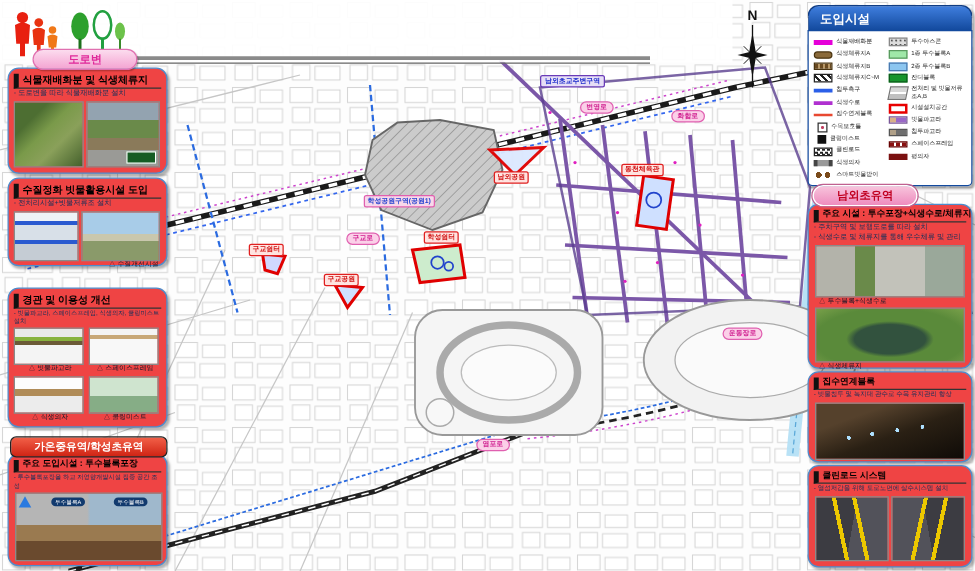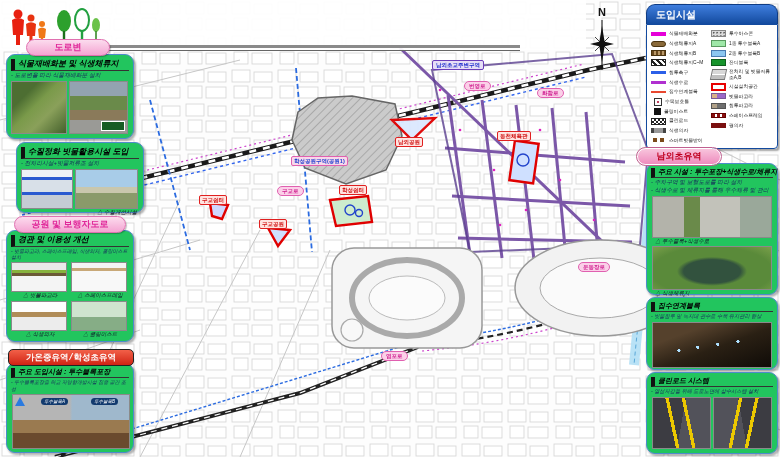--- a/index.html
+++ b/index.html
@@ -9,22 +9,22 @@
 
   
   .header-bg{position:absolute;left:0;top:0;width:586px;height:50px;background:rgba(255,255,255,.92);z-index:2;}
   .title{position:absolute;left:104px;top:7px;z-index:3;font-size:25px;font-weight:bold;font-style:italic;
          color:#e30016;letter-spacing:1px;white-space:nowrap;}
   .title-rule{position:absolute;left:28px;top:45px;width:492px;height:2px;z-index:3;
               border-top:3px solid #8a8a8a;border-bottom:1px solid #666;}
   .hicons{position:absolute;left:8px;top:5px;z-index:3;}
 
   
-  .panel{position:absolute;background:#22c55e;border:1.5px solid #4e8ccc;border-radius:9px;
-         box-shadow:1.5px 2px 2px rgba(0,0,0,.3);padding:4px 4px 3px;z-index:4;box-sizing:border-box;font-style:italic;}
+  .panel{position:absolute;background:#ef4444;border:1.5px solid #4e8ccc;border-radius:9px;
+         box-shadow:1.5px 2px 2px rgba(0,0,0,.3);padding:4px 4px 3px;z-index:4;box-sizing:border-box;}
   .ptitle{font-size:8px;font-weight:bold;color:#000;border-left:4px solid #111;border-bottom:1px solid #333;
           padding:0 0 1px 3px;margin-bottom:1px;line-height:1.2;white-space:nowrap;}
   .ptitle.small{font-size:7px;}
   .psub{font-size:5.8px;color:#15305a;line-height:1.25;margin-bottom:2px;}
   .cap{font-size:5.5px;color:#101828;text-align:center;line-height:1.3;}
   .cap.right{text-align:right;padding-right:2px;}
   .prow{display:flex;gap:2px;}
   .ph{border:1px solid #8a8a8a;flex:none;position:relative;box-sizing:border-box;}
 
   
@@ -268,31 +268,30 @@
     <div class="ptitle">식물재배화분 및 식생체류지</div>
     <div class="psub">- 도로변을 따라 식물재배화분 설치</div>
     <div class="prow">
       <div class="ph f-planter" style="width:56px;height:53px;"></div>
       <div class="ph f-roadside" style="width:59px;height:53px;">
         <div class="chip-green"></div>
       </div>
     </div>
   </div>
 
-  <div class="panel" style="left:16px;top:142px;width:128px;height:71px;">
+  <div class="panel" style="left:6px;top:142px;width:128px;height:71px;">
     <div class="ptitle">수질정화 빗물활용시설 도입</div>
     <div class="psub">- 전처리시설+빗물저류조 설치</div>
     <div class="prow">
       <div class="ph f-waterfac" style="width:52px;height:40px;"></div>
       <div class="ph f-sky" style="width:63px;height:40px;"></div>
     </div>
     <div class="cap right">△ 수질개선시설</div>
   </div>
 
-  <div class="pill pill-pink" style="left:14px;top:216px;width:112px;">공원 및 보행자도로</div>
 
   <div class="panel" style="left:6px;top:230px;width:128px;height:112px;">
     <div class="ptitle">경관 및 이용성 개선</div>
     <div class="psub" style="font-size:5px;">- 빗물파고라, 스페이스프레임, 식생의자, 쿨링미스트 설치</div>
     <div class="prow">
       <div style="width:58px;">
         <div class="ph f-perg1" style="width:56px;height:30px;"></div>
         <div class="cap">△ 빗물파고라</div>
       </div>
       <div style="width:58px;">
@@ -305,21 +304,21 @@
         <div class="ph f-bench" style="width:56px;height:30px;"></div>
         <div class="cap">△ 식생의자</div>
       </div>
       <div style="width:58px;">
         <div class="ph f-mist" style="width:56px;height:30px;"></div>
         <div class="cap">△ 쿨링미스트</div>
       </div>
     </div>
   </div>
 
-  <div class="pill pill-red" style="left:8px;top:349px;width:126px;font-family:Liberation Mono, monospace;">가온중유역/학성초유역</div>
+  <div class="pill pill-red" style="left:8px;top:349px;width:126px;">가온중유역/학성초유역</div>
 
   <div class="panel" style="left:6px;top:363px;width:128px;height:90px;">
     <div class="ptitle small">주요 도입시설 : 투수블록포장</div>
     <div class="psub" style="font-size:5px;">- 투수블록포장을 하고 저영향개발시설 집중 공간 조성</div>
     <div class="ph f-xsec" style="width:118px;height:55px;margin-left:1px;">
       <div class="logo-tri"></div>
       <div class="imgtag" style="left:28px;top:3px;">투수블록A</div>
       <div class="imgtag" style="left:78px;top:3px;">투수블록B</div>
     </div>
   </div>
@@ -415,21 +414,21 @@
             <span class="llab">스페이스프레임</span>
           </div>
         <div class="lrow">
             <span class="sw sw-bench"></span>
             <span class="llab">평의자</span>
           </div>
       </div>
     </div>
   </div>
 
-  <div class="pill pill-namoe" style="left:637px;top:148px;width:84px;">남외초유역</div>
+  <div class="pill pill-namoe" style="left:650px;top:148px;width:84px;">남외초유역</div>
 
   <div class="panel" style="left:646px;top:163px;width:132px;height:132px;">
     <div class="ptitle small">주요 시설 : 투수포장+식생수로/체류지</div>
     <div class="psub" style="margin-bottom:0;">- 주차구역 및 보행도로를 따라 설치</div>
     <div class="psub">- 식생수로 및 체류지를 통해 우수체류 및 관리</div>
     <div class="ph f-parking" style="width:120px;height:42px;margin:0 auto;"></div>
     <div class="cap" style="text-align:left;padding-left:4px;">△ 투수블록+식생수로</div>
     <div class="ph f-pond" style="width:120px;height:44px;margin:1px auto 0;"></div>
     <div class="cap" style="text-align:left;padding-left:4px;">△ 식생체류지</div>
   </div>

